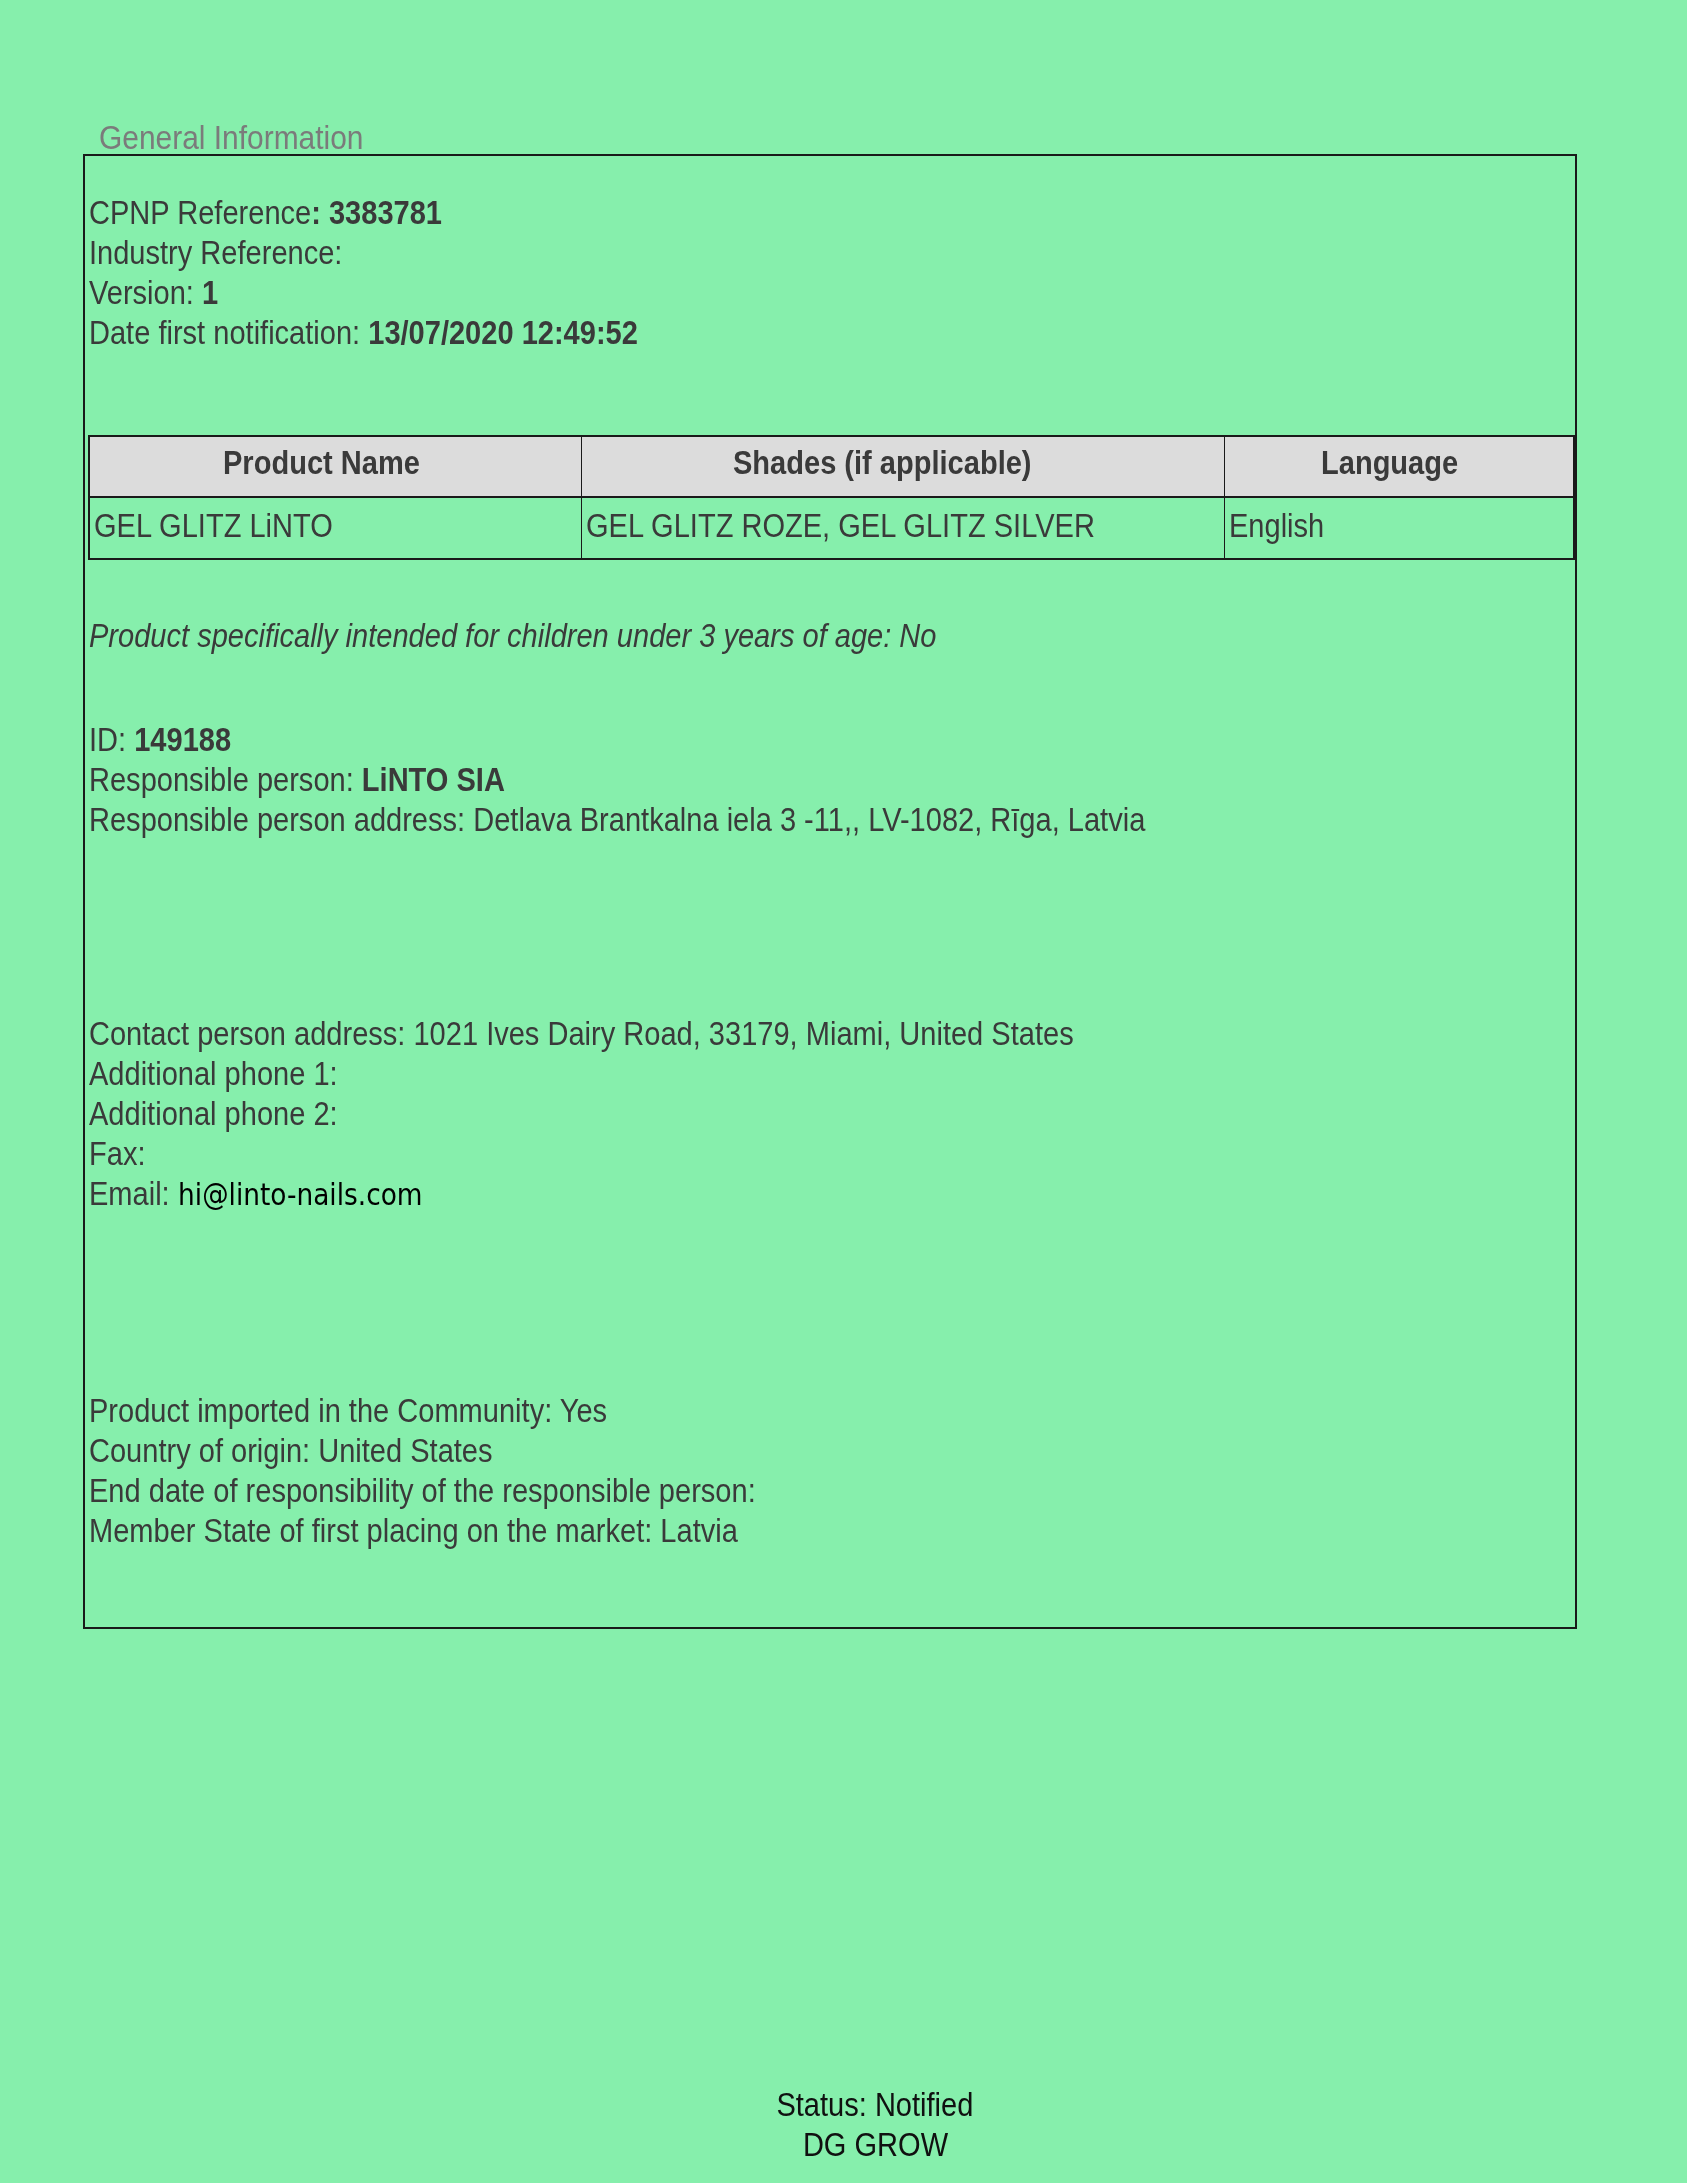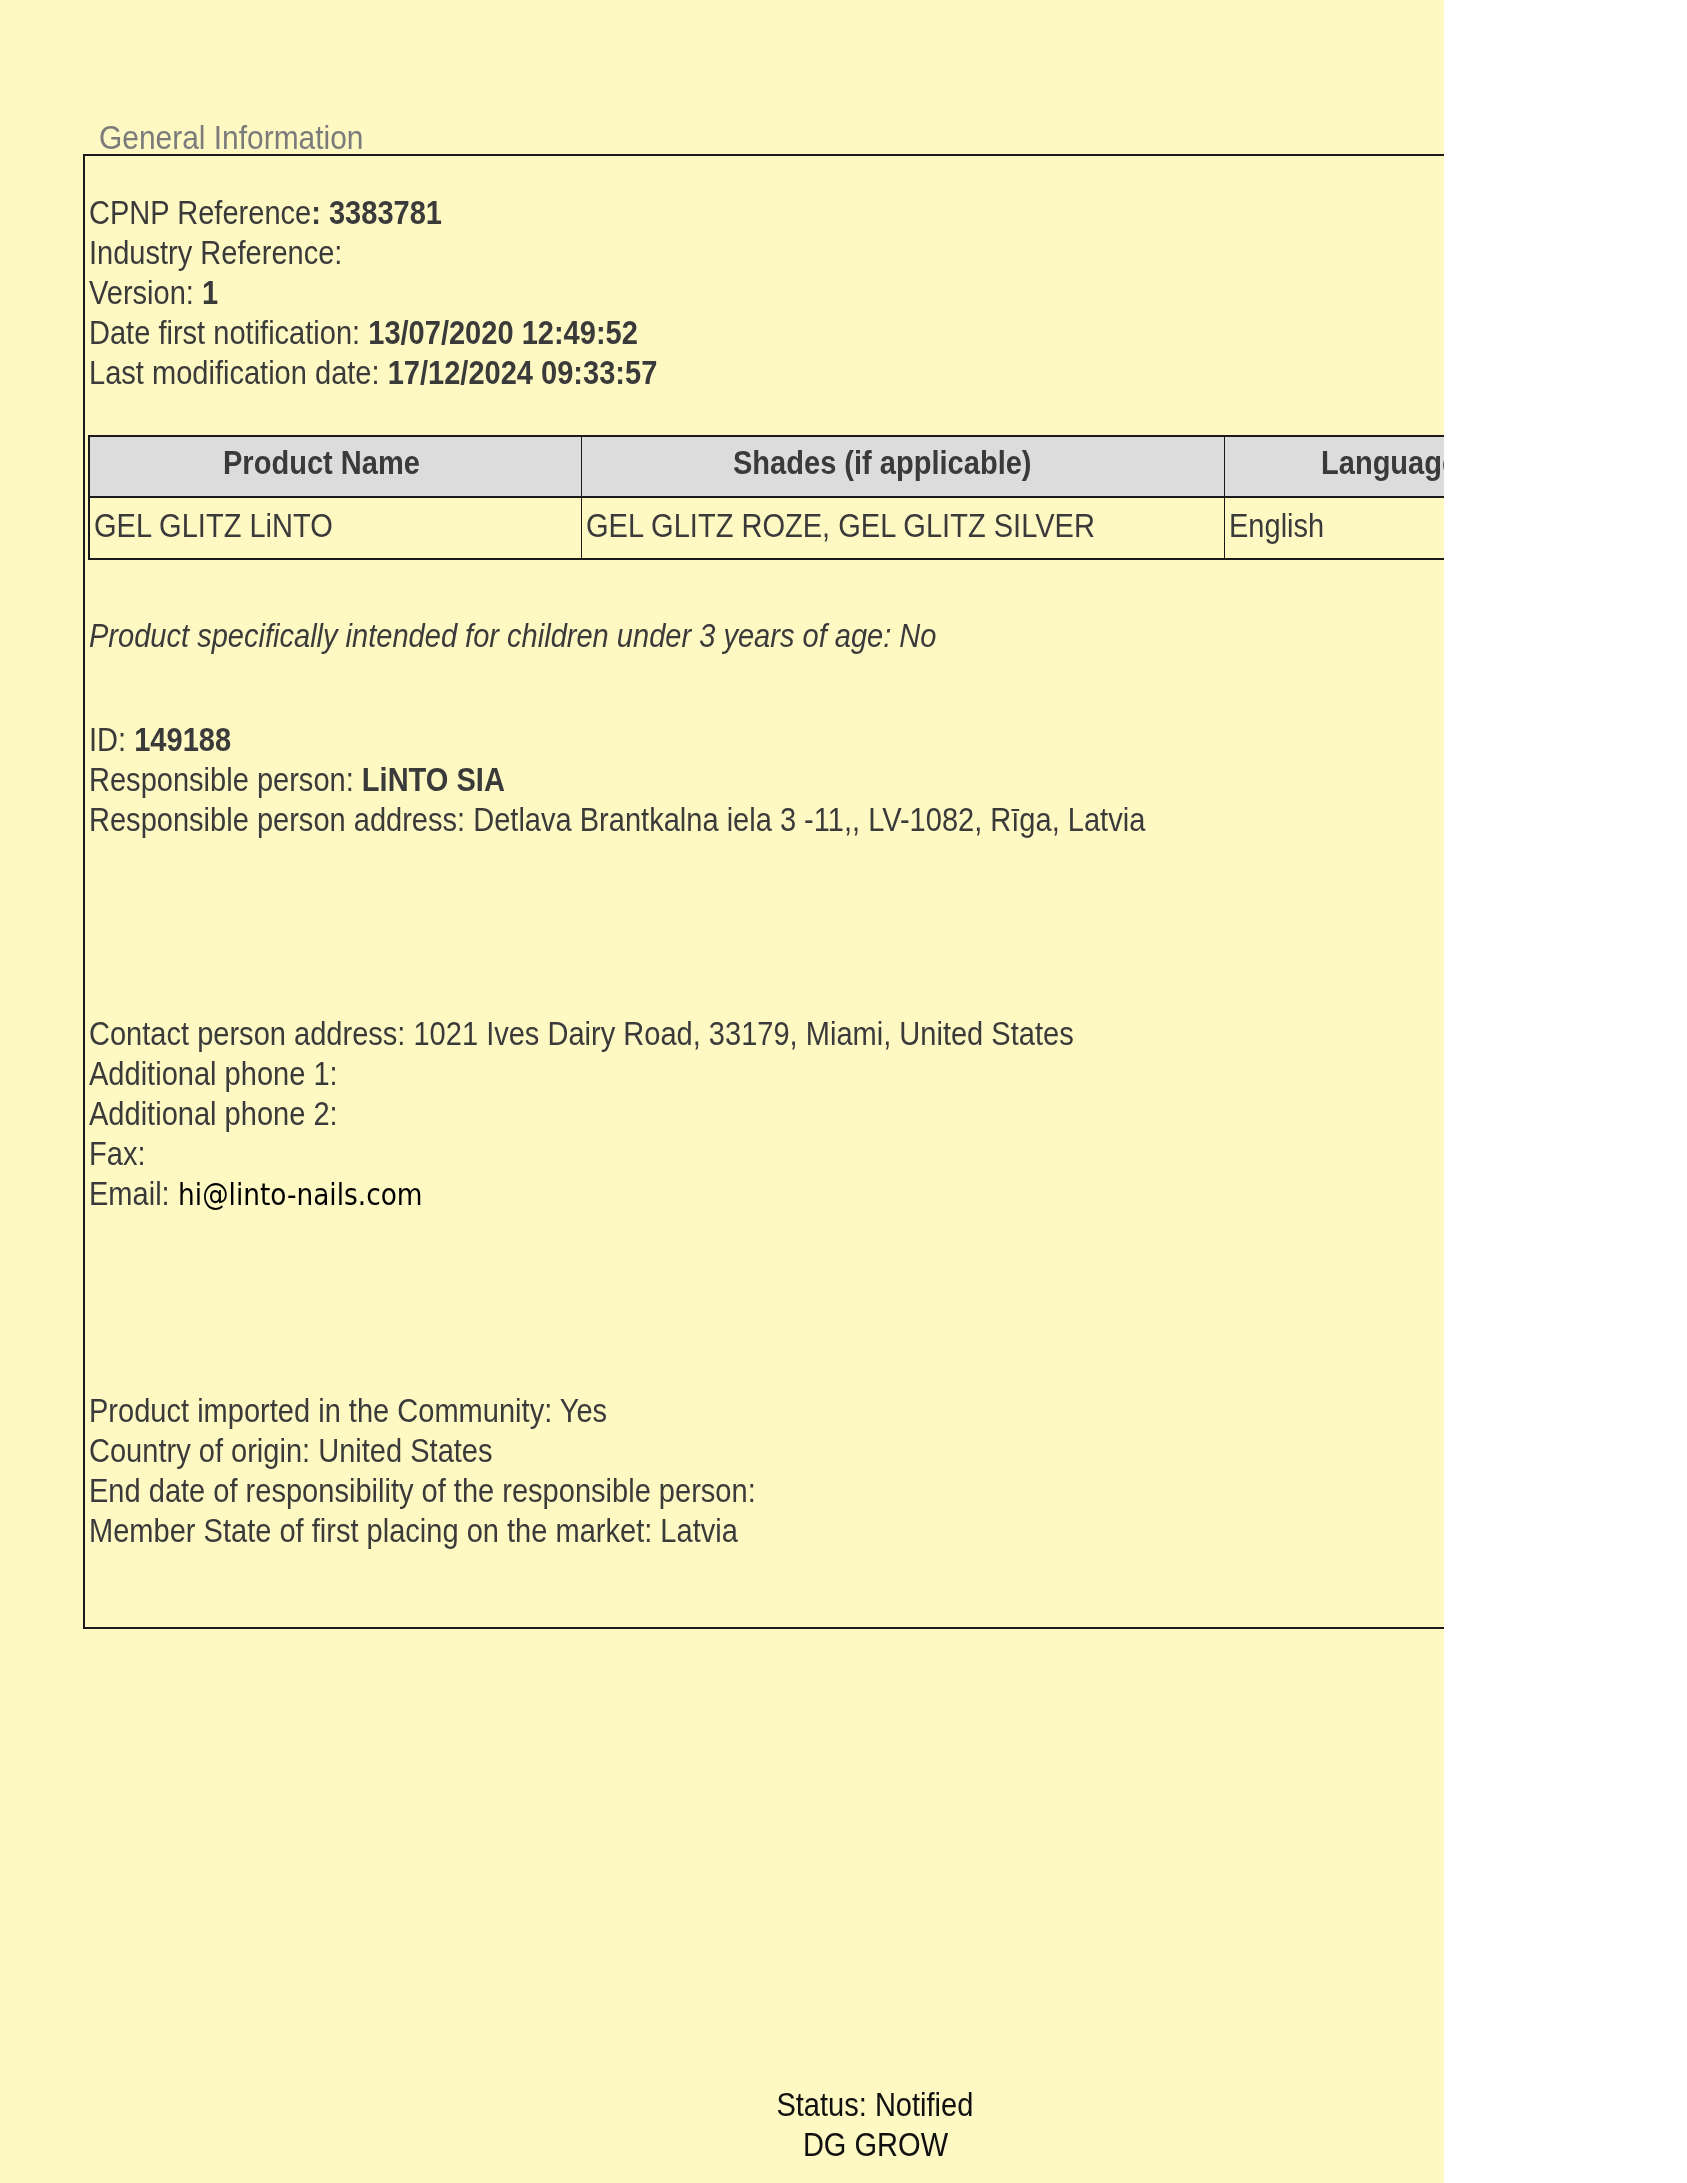--- a/index.html
+++ b/index.html
@@ -1,20 +1,20 @@
 <!DOCTYPE html>
 <html style="font-size:10.6px"><head>
 <meta charset="utf-8">
 <style>
   html, body { margin: 0; padding: 0; background: #ffffff; }
   .page {
     position: relative;
-    width: 1444px;
+    width: 1687px;
     height: 2183px;
-    background: #fef9c3;
+    background: #86efac;
     font-family: "Liberation Sans", "DejaVu Sans", sans-serif;
     color: #3a3a3a;
     overflow: hidden;
   }
   
   .cond {
     display: inline-block;
     transform: scaleX(0.88);
     transform-origin: 0 0;
     white-space: nowrap;
@@ -117,23 +117,20 @@
         <span class="cond"><span>CPNP Reference</span><b>: 3383781</b></span>
       </div>
       <div class="ln">
         <span class="cond"><span>Industry Reference:</span><b></b></span>
       </div>
       <div class="ln">
         <span class="cond"><span>Version:</span><b> 1</b></span>
       </div>
       <div class="ln">
         <span class="cond"><span>Date first notification:</span><b> 13/07/2020 12:49:52</b></span>
-      </div>
-      <div class="ln">
-        <span class="cond"><span>Last modification date:</span><b> 17/12/2024 09:33:57</b></span>
       </div>
     </div>
 
     <table class="ptable">
       <colgroup>
         <col style="width:33.2%">
         <col style="width:43.3%">
         <col style="width:23.5%">
       </colgroup>
       <thead>

